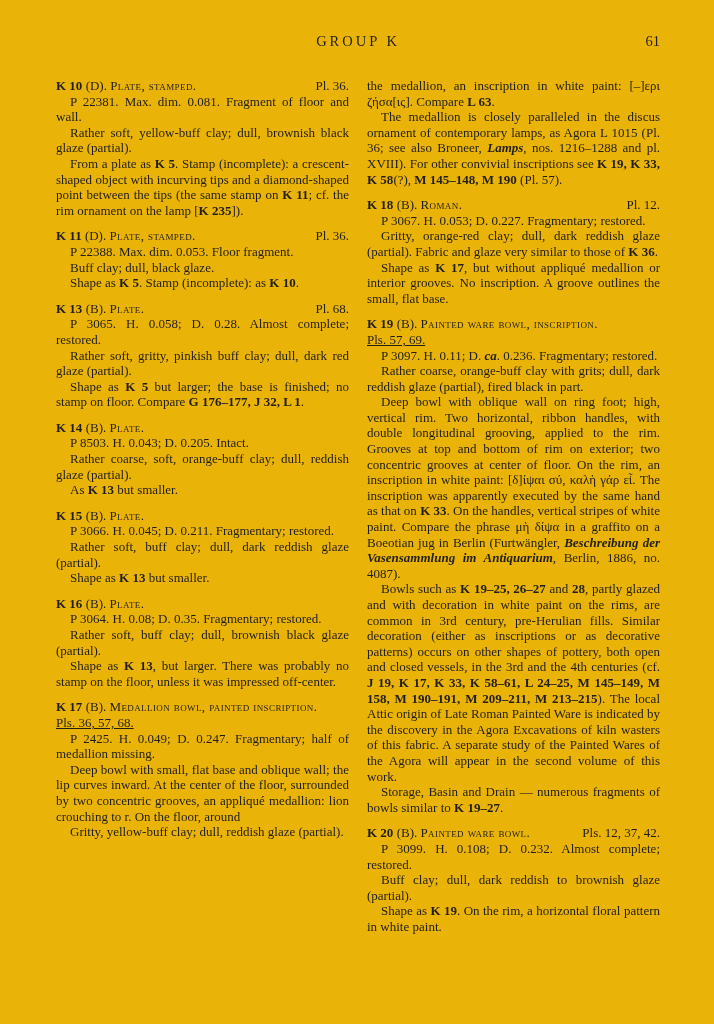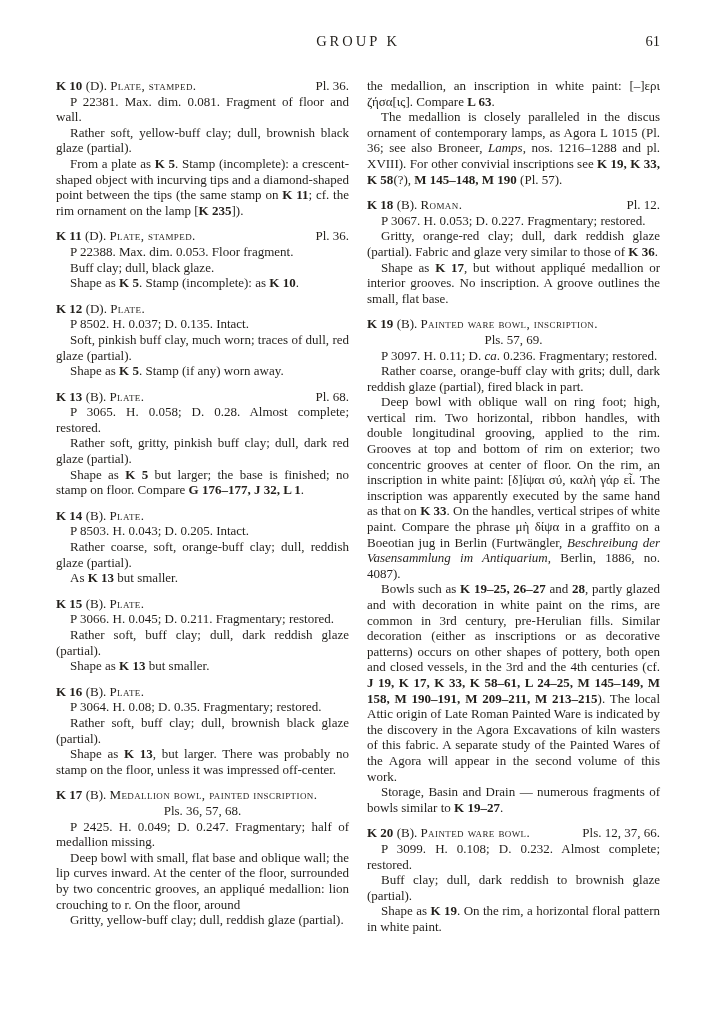--- a/index.html
+++ b/index.html
@@ -1,20 +1,20 @@
 <!DOCTYPE html>
 <html lang="en"><head>
 <meta charset="utf-8">
 <style>
   * { box-sizing: border-box; }
   html, body { margin: 0; padding: 0; background: #e9e7e1; }
   .page {
     width: 714px; height: 1024px;
     margin: 0 auto;
-    background: #ffffff;
+    background: #eab308;
     color: #221f1b;
     font-family: "Liberation Serif", "DejaVu Serif", serif;
     font-size: 13px;
     line-height: 15.6px;
     padding: 34px 54px 0 56px;
     position: relative;
     overflow: hidden;
   }
   .page-header {
     position: relative;
@@ -29,31 +29,31 @@
   }
   .page-number { position: absolute; right: 0; top: 0; }
   .text-body { display: flex; gap: 18px; }
   .col { width: 293px; }
   .entry { margin-top: 10px; }
   .entry:first-child { margin-top: 0; }
   .entry-head { display: flex; justify-content: space-between; align-items: flex-start; }
   .head-text { flex: 1 1 auto; }
   .sc { font-variant: small-caps; letter-spacing: 0.4px; }
   .plate { white-space: nowrap; margin-left: 8px; }
-  .plate-line { text-align: center; }
+  .plate-line { text-align: left; text-decoration: underline; }
   .para {
     margin: 0;
     text-align: justify;
     text-indent: 14px;
     hyphens: auto;
     -webkit-hyphens: auto;
   }
   .para.noindent { text-indent: 0; }
   b { font-weight: bold; }
-  i { font-style: italic; }
+  i { font-style: italic; font-weight: bold; }
 </style>
 </head>
 <body>
 
 <div class="page">
   <div class="page-header">
     <span class="running-title">GROUP K</span>
     <span class="page-number">61</span>
   </div>
   <div class="text-body">
@@ -68,28 +68,20 @@
           <p class="para">From a plate as <b>K 5</b>. Stamp (incomplete): a crescent-shaped object with incurving tips and a diamond-shaped point between the tips (the same stamp on <b>K 11</b>; cf. the rim ornament on the lamp [<b>K 235</b>]).</p>
         </div>
         <div class="entry">
           <div class="entry-head">
             <span class="head-text"><b>K 11</b> (D). <span class="sc">Plate, stamped.</span></span>
             <span class="plate">Pl. 36.</span>
           </div>
           <p class="para">P 22388. Max. dim. 0.053. Floor fragment.</p>
           <p class="para">Buff clay; dull, black glaze.</p>
           <p class="para">Shape as <b>K 5</b>. Stamp (incomplete): as <b>K 10</b>.</p>
-        </div>
-        <div class="entry">
-          <div class="entry-head">
-            <span class="head-text"><b>K 12</b> (D). <span class="sc">Plate.</span></span>
-          </div>
-          <p class="para">P 8502. H. 0.037; D. 0.135. Intact.</p>
-          <p class="para">Soft, pinkish buff clay, much worn; traces of dull, red glaze (partial).</p>
-          <p class="para">Shape as <b>K 5</b>. Stamp (if any) worn away.</p>
         </div>
         <div class="entry">
           <div class="entry-head">
             <span class="head-text"><b>K 13</b> (B). <span class="sc">Plate.</span></span>
             <span class="plate">Pl. 68.</span>
           </div>
           <p class="para">P 3065. H. 0.058; D. 0.28. Almost complete; restored.</p>
           <p class="para">Rather soft, gritty, pinkish buff clay; dull, dark red glaze (partial).</p>
           <p class="para">Shape as <b>K 5</b> but larger; the base is finished; no stamp on floor. Compare <b>G 176–177, J 32, L 1</b>.</p>
         </div>
@@ -148,21 +140,21 @@
           <div class="plate-line">Pls. 57, 69.</div>
           <p class="para">P 3097. H. 0.11; D. <i>ca</i>. 0.236. Fragmentary; restored.</p>
           <p class="para">Rather coarse, orange-buff clay with grits; dull, dark reddish glaze (partial), fired black in part.</p>
           <p class="para">Deep bowl with oblique wall on ring foot; high, vertical rim. Two horizontal, ribbon handles, with double longitudinal grooving, applied to the rim. Grooves at top and bottom of rim on exterior; two concentric grooves at center of floor. On the rim, an inscription in white paint: [δ]ίψαι σύ, καλὴ γάρ εἶ. The inscription was apparently executed by the same hand as that on <b>K 33</b>. On the handles, vertical stripes of white paint. Compare the phrase μὴ δίψα in a graffito on a Boeotian jug in Berlin (Furtwängler, <i>Beschreibung der Vasensammlung im Antiquarium</i>, Berlin, 1886, no. 4087).</p>
           <p class="para">Bowls such as <b>K 19–25, 26–27</b> and <b>28</b>, partly glazed and with decoration in white paint on the rims, are common in 3rd century, pre-Herulian fills. Similar decoration (either as inscriptions or as decorative patterns) occurs on other shapes of pottery, both open and closed vessels, in the 3rd and the 4th centuries (cf. <b>J 19, K 17, K 33, K 58–61, L 24–25, M 145–149, M 158, M 190–191, M 209–211, M 213–215</b>). The local Attic origin of Late Roman Painted Ware is indicated by the discovery in the Agora Excavations of kiln wasters of this fabric. A separate study of the Painted Wares of the Agora will appear in the second volume of this work.</p>
           <p class="para">Storage, Basin and Drain — numerous fragments of bowls similar to <b>K 19–27</b>.</p>
         </div>
         <div class="entry">
           <div class="entry-head">
             <span class="head-text"><b>K 20</b> (B). <span class="sc">Painted ware bowl.</span></span>
-            <span class="plate">Pls. 12, 37, 66.</span>
+            <span class="plate">Pls. 12, 37, 42.</span>
           </div>
           <p class="para">P 3099. H. 0.108; D. 0.232. Almost complete; restored.</p>
           <p class="para">Buff clay; dull, dark reddish to brownish glaze (partial).</p>
           <p class="para">Shape as <b>K 19</b>. On the rim, a horizontal floral pattern in white paint.</p>
         </div>
       </div>
   </div>
 </div>
 
 </body></html>

